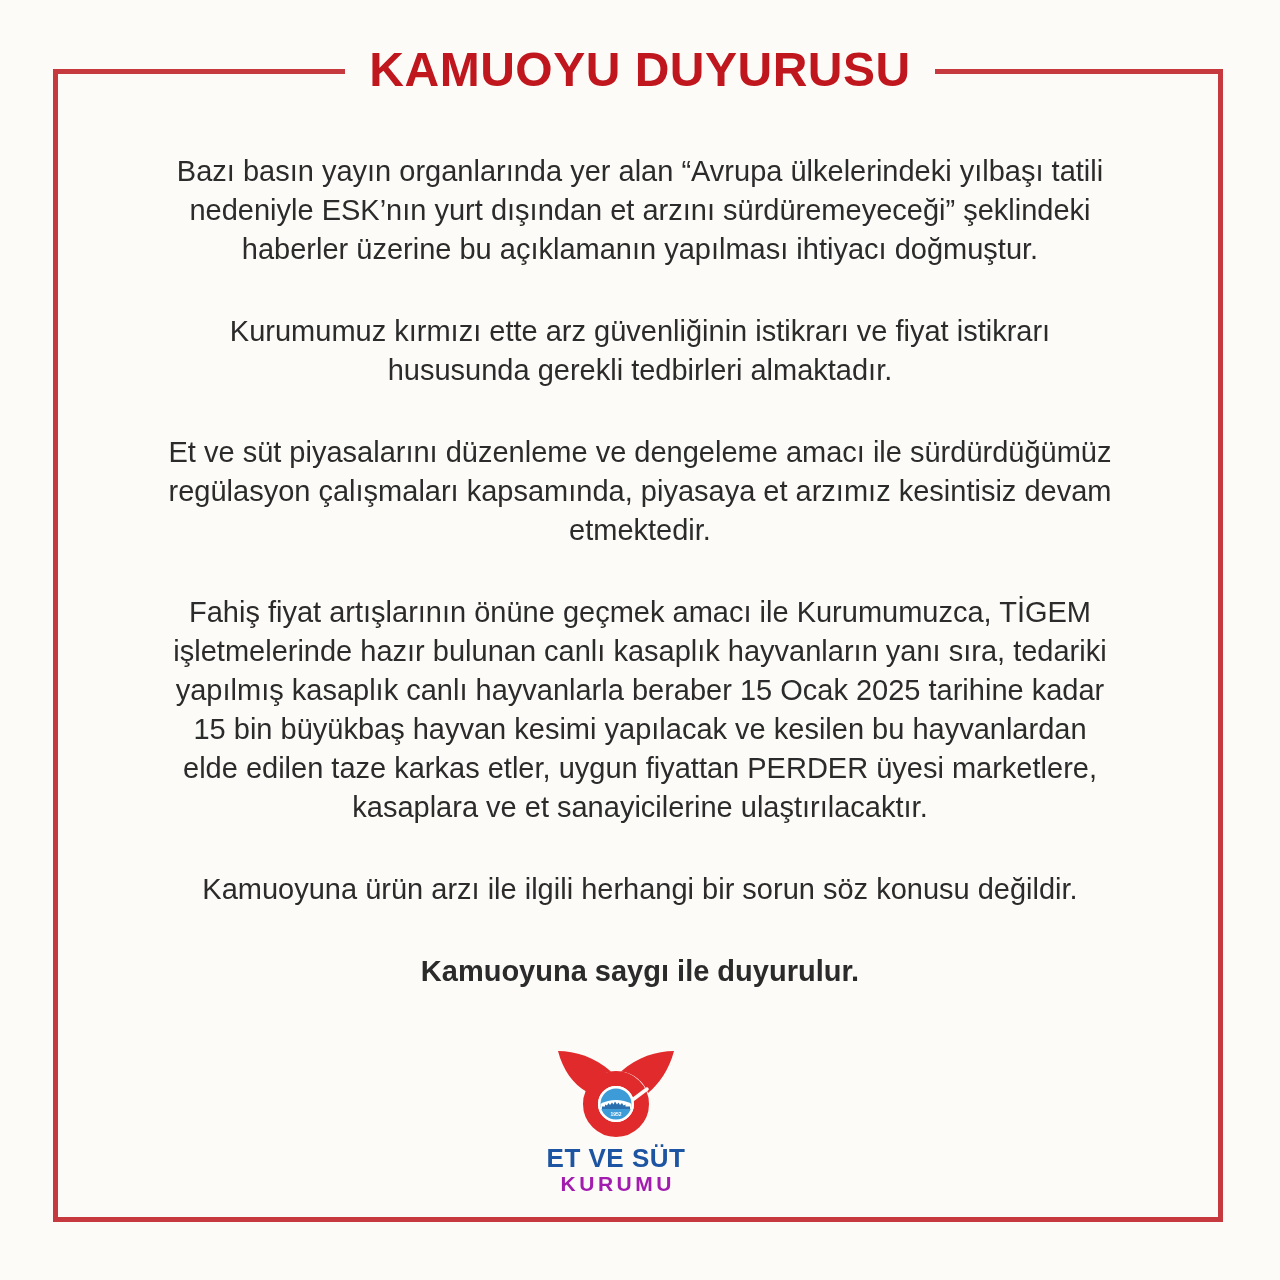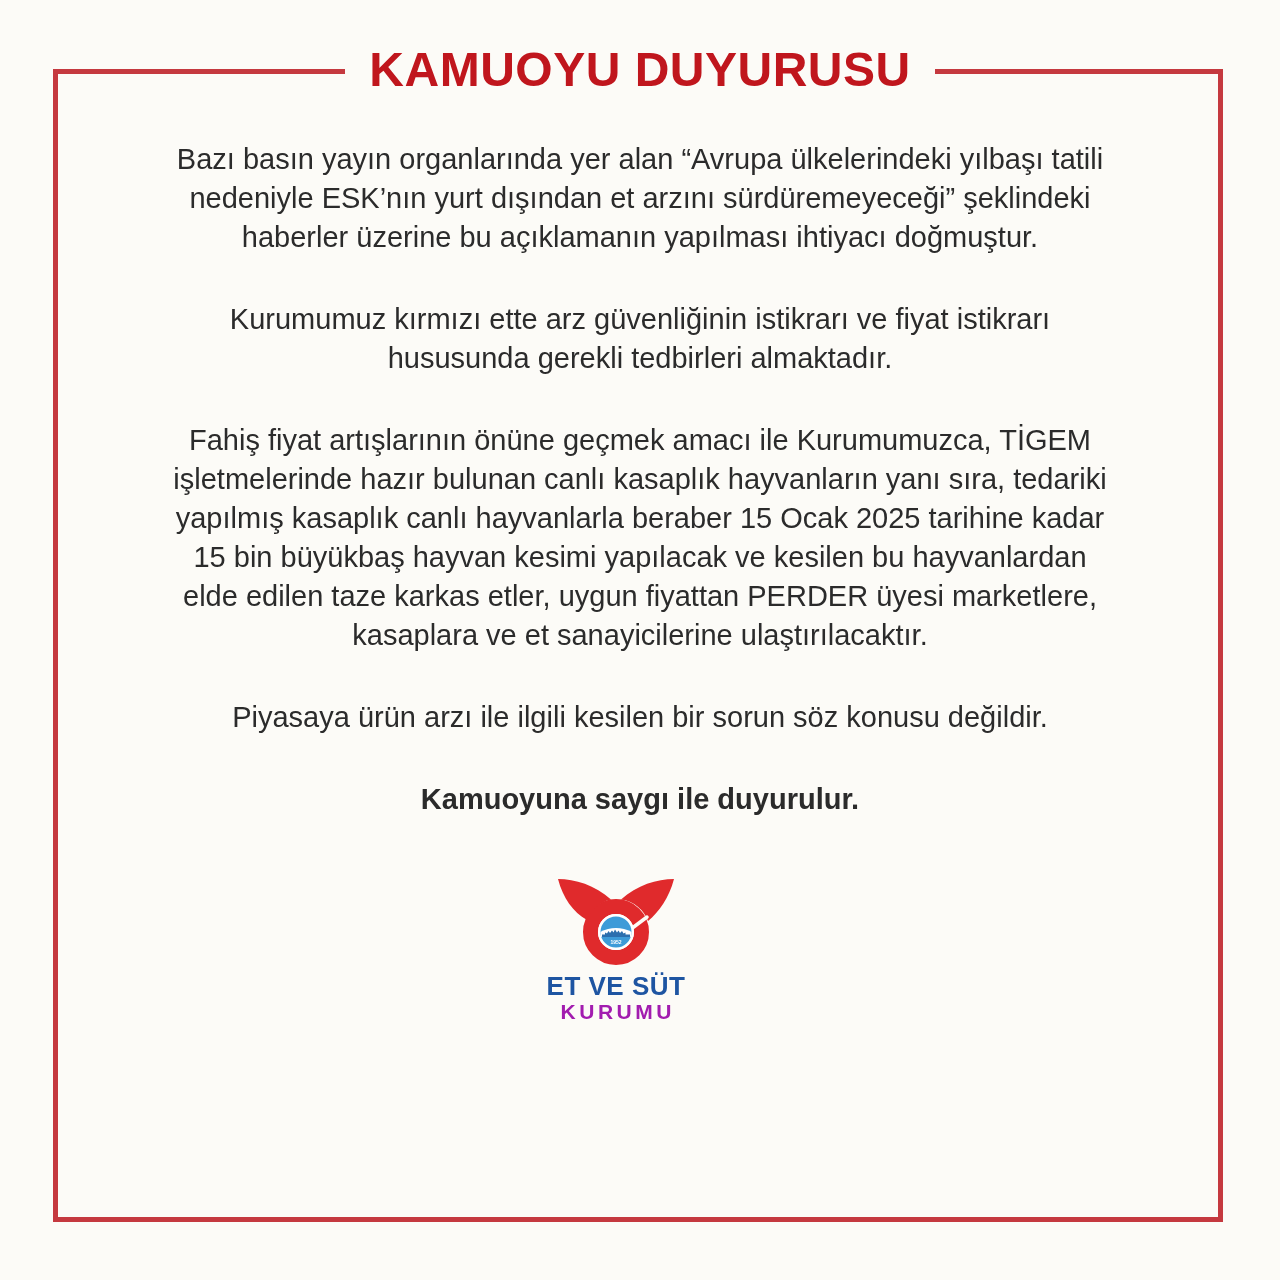--- a/index.html
+++ b/index.html
@@ -35,21 +35,21 @@
     background: #fcfbf7;
     padding: 0 24px;
     color: #c0161d;
     font-size: 48px;
     line-height: 56px;
     font-weight: bold;
     letter-spacing: 0.5px;
   }
   .content {
     position: absolute;
-    top: 140px;
+    top: 152px;
     left: 95px;
     right: 95px;
     text-align: center;
     color: #2b2b2b;
     font-size: 29px;
     line-height: 39px;
     z-index: 1;
   }
   .content p {
     margin: 0 0 43px 0;
@@ -93,27 +93,30 @@
 <div class="title-wrap">
   <span class="title">KAMUOYU DUYURUSU</span>
 </div>
 
 <div class="content">
   <p>Bazı basın yayın organlarında yer alan “Avrupa ülkelerindeki yılbaşı tatili
 nedeniyle ESK’nın yurt dışından et arzını sürdüremeyeceği” şeklindeki
 haberler üzerine bu açıklamanın yapılması ihtiyacı doğmuştur.</p>
   <p>Kurumumuz kırmızı ette arz güvenliğinin istikrarı ve fiyat istikrarı
 hususunda gerekli tedbirleri almaktadır.</p>
+  <p>Et ve süt piyasalarını düzenleme ve dengeleme amacı ile sürdürdüğümüz
+regülasyon çalışmaları kapsamında, piyasaya et arzımız kesintisiz devam
+etmektedir.</p>
   <p>Fahiş fiyat artışlarının önüne geçmek amacı ile Kurumumuzca, TİGEM
 işletmelerinde hazır bulunan canlı kasaplık hayvanların yanı sıra, tedariki
 yapılmış kasaplık canlı hayvanlarla beraber 15 Ocak 2025 tarihine kadar
 15 bin büyükbaş hayvan kesimi yapılacak ve kesilen bu hayvanlardan
 elde edilen taze karkas etler, uygun fiyattan PERDER üyesi marketlere,
 kasaplara ve et sanayicilerine ulaştırılacaktır.</p>
-  <p>Piyasaya ürün arzı ile ilgili kesilen bir sorun söz konusu değildir.</p>
+  <p>Kamuoyuna ürün arzı ile ilgili herhangi bir sorun söz konusu değildir.</p>
   <p class="closing">Kamuoyuna saygı ile duyurulur.</p>
 
   <div class="logo">
     <svg width="130" height="92" viewBox="0 0 130 92">
 
       <circle cx="65" cy="56" r="25.5" fill="none" stroke="#e02a2c" stroke-width="15"></circle>
 
       <path d="M 7,3 C 12,22 22,36 36,44 A 33,33 0 0 1 60,23.5 C 44,9 24,3 7,3 Z" fill="#e02a2c"></path>
 
       <path d="M 123,3 C 118,22 108,36 97,45 A 33,33 0 0 0 70,23.5 C 86,9 106,3 123,3 Z" fill="#e02a2c"></path>

